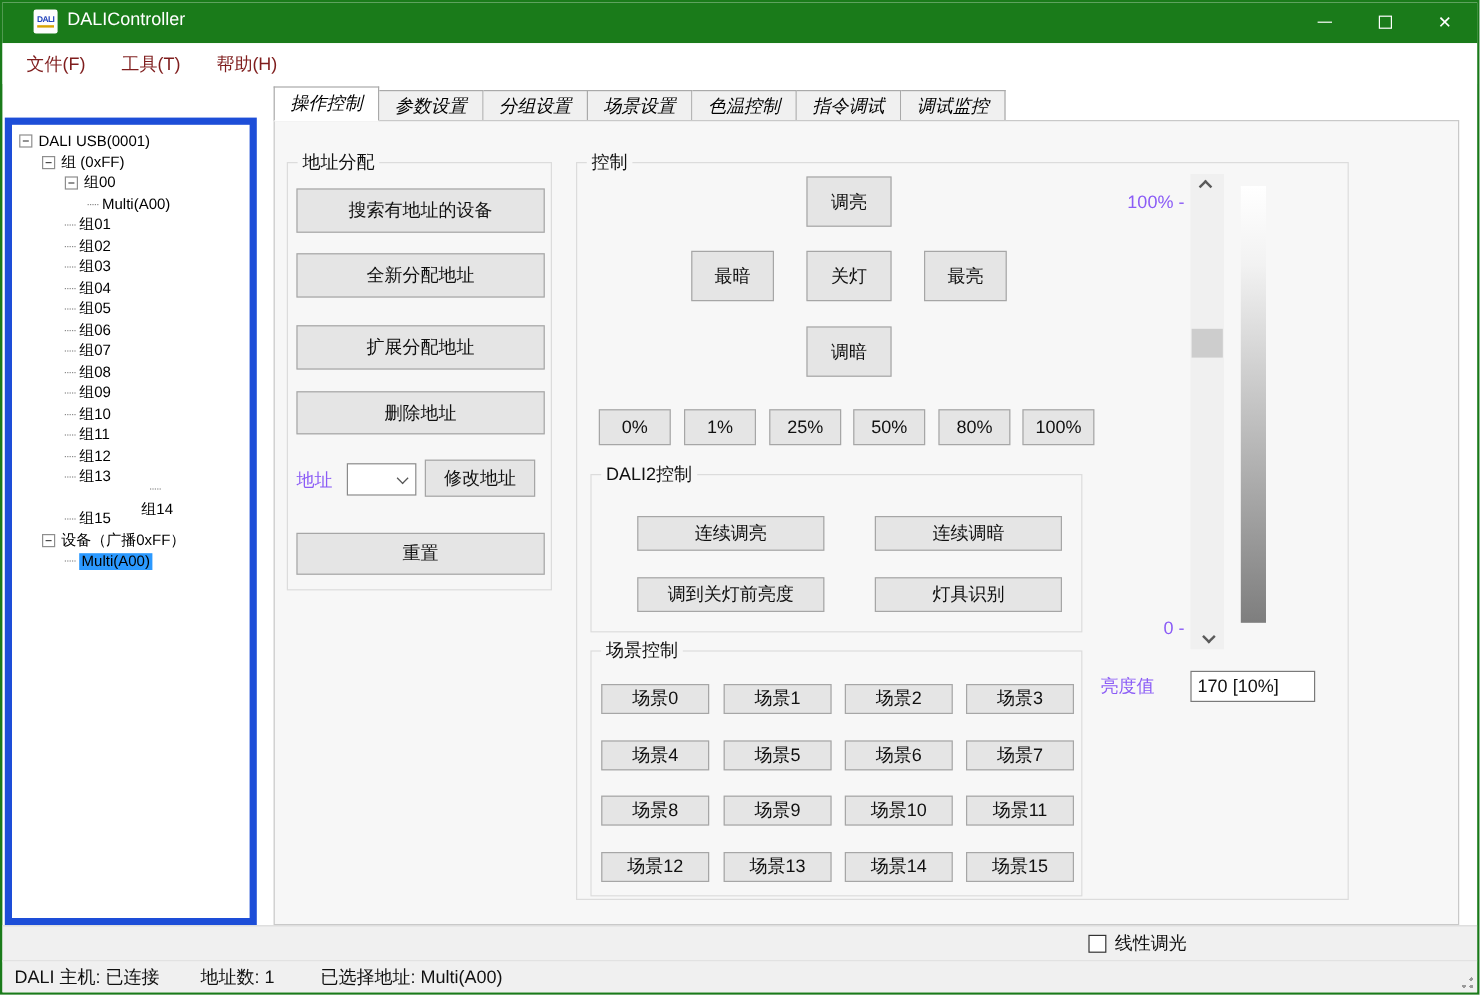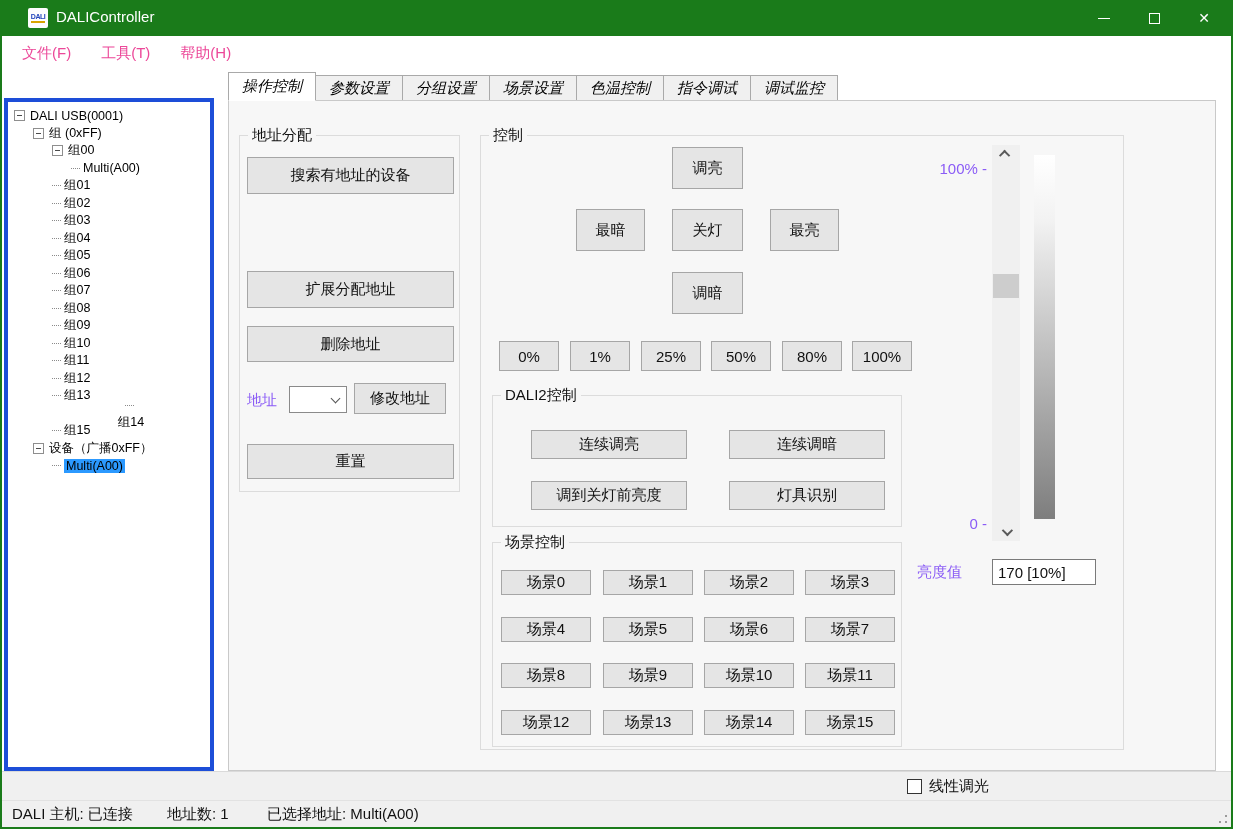--- a/index.html
+++ b/index.html
@@ -14,24 +14,24 @@
                 border-bottom:2px solid #d8a400;line-height:8px;}
   .apptitle{position:absolute;left:56px;top:8px;color:#ffffff;font-size:15px;}
   .winbtns{position:absolute;right:4px;top:0;height:36px;display:flex;}
   .winbtn{width:50px;height:36px;display:flex;align-items:center;justify-content:center;color:#fff;}
   .glyph-min{display:block;width:12px;height:1px;background:#fff;}
   .glyph-max{display:block;width:11px;height:11px;border:1px solid #fff;}
   .glyph-close{font-size:14px;line-height:14px;color:#fff;}
   
   .menubar{position:absolute;left:0;top:34px;width:100%;height:34px;background:#ffffff;
            display:flex;align-items:center;padding-left:18px;}
-  .menu-item{font-size:15px;color:#ec4899;margin-right:26px;padding:3px 2px;}
+  .menu-item{font-size:15px;color:#7f1d1d;margin-right:26px;padding:3px 2px;}
   
   .tree{position:absolute;left:2px;top:96px;width:210px;height:673px;background:#fff;
-        border:4px solid #1d4ed8;overflow:hidden;padding-top:5px;}
+        border:6px solid #1d4ed8;overflow:hidden;padding-top:5px;}
   .trow{height:17.5px;display:flex;align-items:center;white-space:nowrap;
         font-family:"DejaVu Sans Mono",monospace;font-size:12.5px;color:#000;}
   .expbox{flex:0 0 11px;width:11px;height:11px;border:1px solid #8e8e8e;background:#fff;
           position:relative;margin-right:5px;}
   .expbox::after{content:"";position:absolute;left:2px;top:4px;width:5px;height:1px;background:#4b4b4b;}
   .dotlead{flex:0 0 9px;width:9px;height:1px;border-top:1px dotted #8a8a8a;margin-right:3px;}
   .sel{background:#2b99ff;color:#000;padding:0 2px;}
   
   .tabstrip{position:absolute;left:226px;top:70px;height:29px;display:flex;align-items:flex-end;}
   .tab{height:26px;padding:0 13px;display:flex;align-items:center;font-size:15px;color:#000000;
@@ -202,20 +202,21 @@
       <div class="tab">色温控制</div>
       <div class="tab">指令调试</div>
       <div class="tab">调试监控</div>
     </div>
   <div class="tabpage"></div>
 
   <div class="group" style="left:237px;top:133px;width:221px;height:357px;">
     <span class="glabel">地址分配</span>
   </div>
   <div class="btn" style="left:245px;top:155px;width:207px;height:37px;">搜索有地址的设备</div>
+  <div class="btn" style="left:245px;top:209px;width:207px;height:37px;">全新分配地址</div>
   <div class="btn" style="left:245px;top:269px;width:207px;height:37px;">扩展分配地址</div>
   <div class="btn" style="left:245px;top:324px;width:207px;height:36px;">删除地址</div>
   <div class="lbl" style="left:245px;top:389px;">地址</div>
   <div class="combo" style="left:287px;top:384px;">
     <span></span>
     <span class="chev"></span>
   </div>
   <div class="btn" style="left:352px;top:381px;width:92px;height:31px;">修改地址</div>
   <div class="btn" style="left:245px;top:442px;width:207px;height:35px;">重置</div>
 

